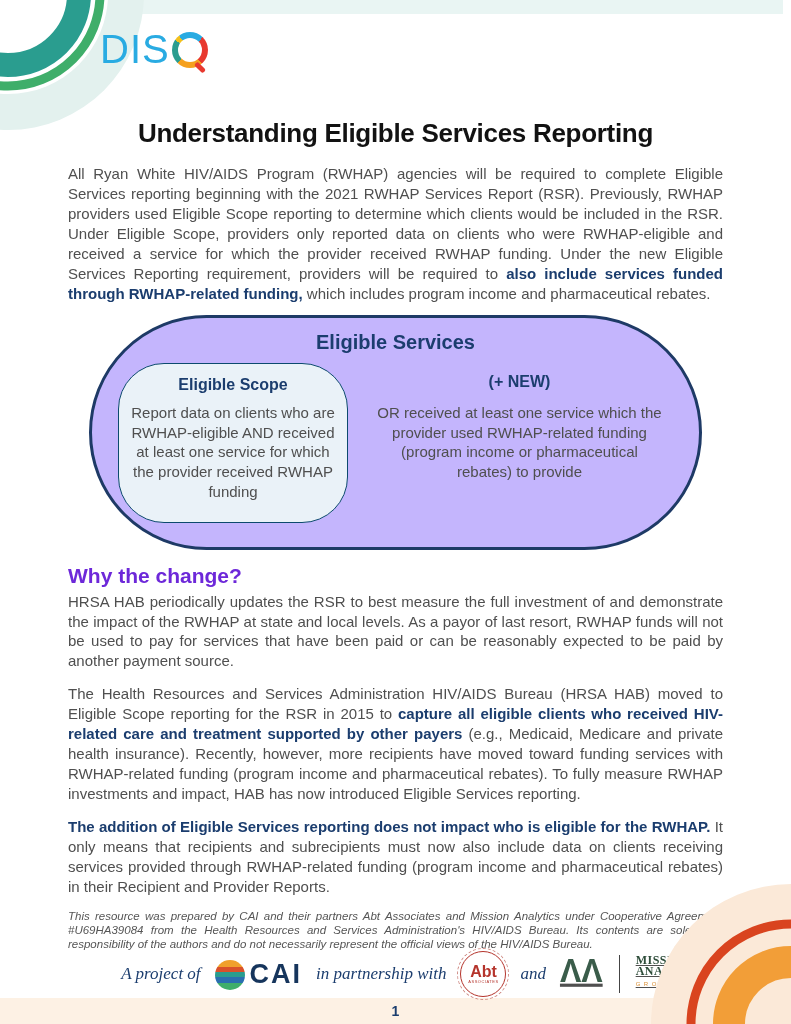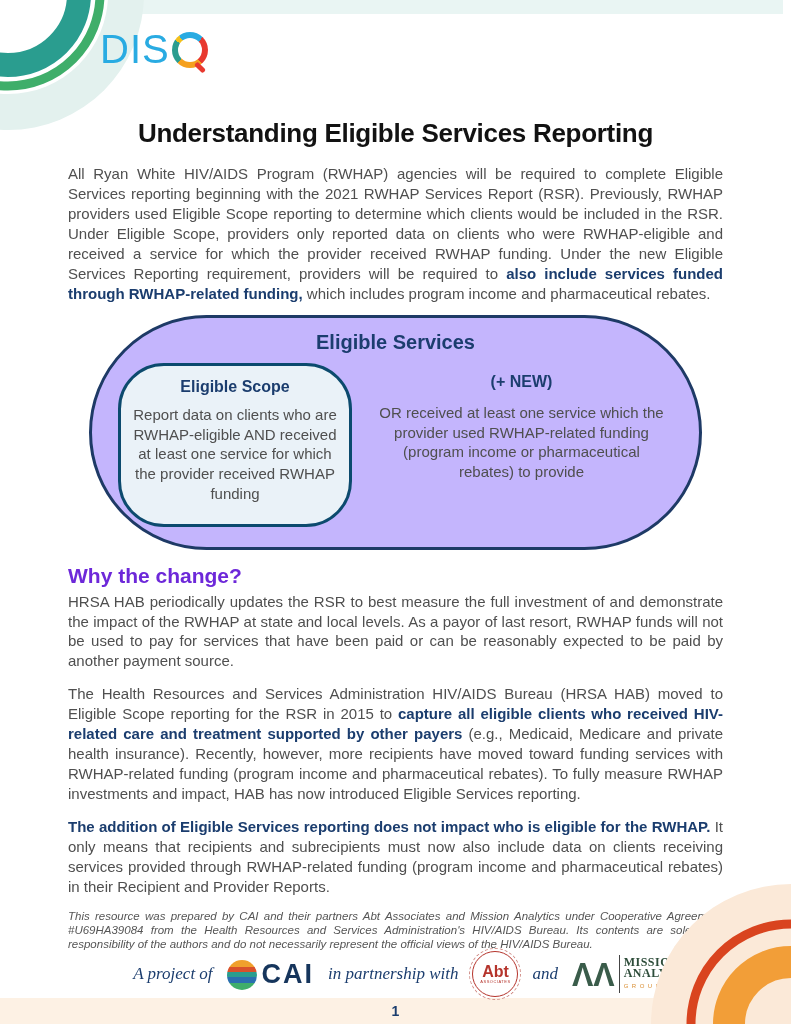--- a/index.html
+++ b/index.html
@@ -39,42 +39,42 @@
   
   .diagram{
     width:607px;margin:11px auto 0;
     background:#c4b5fd;border:3px solid #1e3a66;border-radius:118px;
     padding-top:13px;height:216px;
   }
   .diagram-title{text-align:center;color:#1b3d6e;font-size:20px;font-weight:800;}
   .diagram-row{display:flex;margin-top:9px;}
   .scope-box{
     margin-left:26px;width:212px;flex:0 0 auto;
-    background:#eaf2f8;border:3px solid #0c4a6e;border-radius:46px;
+    background:#eaf2f8;border:1px solid #0c4a6e;border-radius:46px;
     padding:12px 8px 0;text-align:center;height:146px;
   }
   .box-heading{font-size:16px;font-weight:800;color:#1b3d6e;margin-bottom:9px;}
   .box-body{font-size:15px;color:#4f4f4f;line-height:1.33;}
   .right-col{flex:1;text-align:center;padding:10px 34px 0 26px;}
   .right-col .box-heading{margin-bottom:12px;}
   
   .footer-logos{
     position:absolute;left:0;right:0;bottom:21px;height:58px;z-index:5;
     display:flex;align-items:center;justify-content:center;gap:14px;padding-left:40px;
   }
   .script{font-family:"Liberation Serif", serif;font-style:italic;color:#1b3d6e;font-size:17px;white-space:nowrap;}
   .cai{display:flex;align-items:flex-end;gap:5px;}
   .cai-circle{width:30px;height:30px;border-radius:50%;
     background:linear-gradient(180deg,#f0a02c 0 22%,#d9512b 22% 40%,#2a9d8f 40% 58%,#2a6fb0 58% 78%,#3fae6a 78% 100%);}
   .cai-text{color:#16355c;font-size:27px;font-weight:800;letter-spacing:2px;}
   .abt{width:44px;height:44px;border-radius:50%;border:1px solid #b5342c;outline:1px dashed #cf8b85;outline-offset:2px;
     display:flex;flex-direction:column;align-items:center;justify-content:center;background:#fff;}
   .abt-text{color:#b5342c;font-weight:800;font-size:16px;line-height:14px;}
   .abt-sub{color:#b5342c;font-size:4px;letter-spacing:0.5px;}
-  .mission{display:flex;align-items:center;gap:4px;}
+  .mission{display:flex;align-items:flex-start;gap:16px;text-decoration:underline;}
   .mission-glyphs{font-size:32px;font-weight:bold;color:#3a5c4a;line-height:30px;transform:scaleY(1.05);}
   .mission-bar{width:1px;height:38px;background:#444;}
   .mission-text{display:flex;flex-direction:column;line-height:11px;}
   .mission-l1,.mission-l2{font-family:"Liberation Serif", serif;color:#2e4d3a;font-size:12px;font-weight:bold;letter-spacing:0.5px;}
   .mission-l3{color:#d98e32;font-size:6px;letter-spacing:3.5px;margin-top:2px;}
 </style>
 </head>
 <body>
 
 <div class="page">

